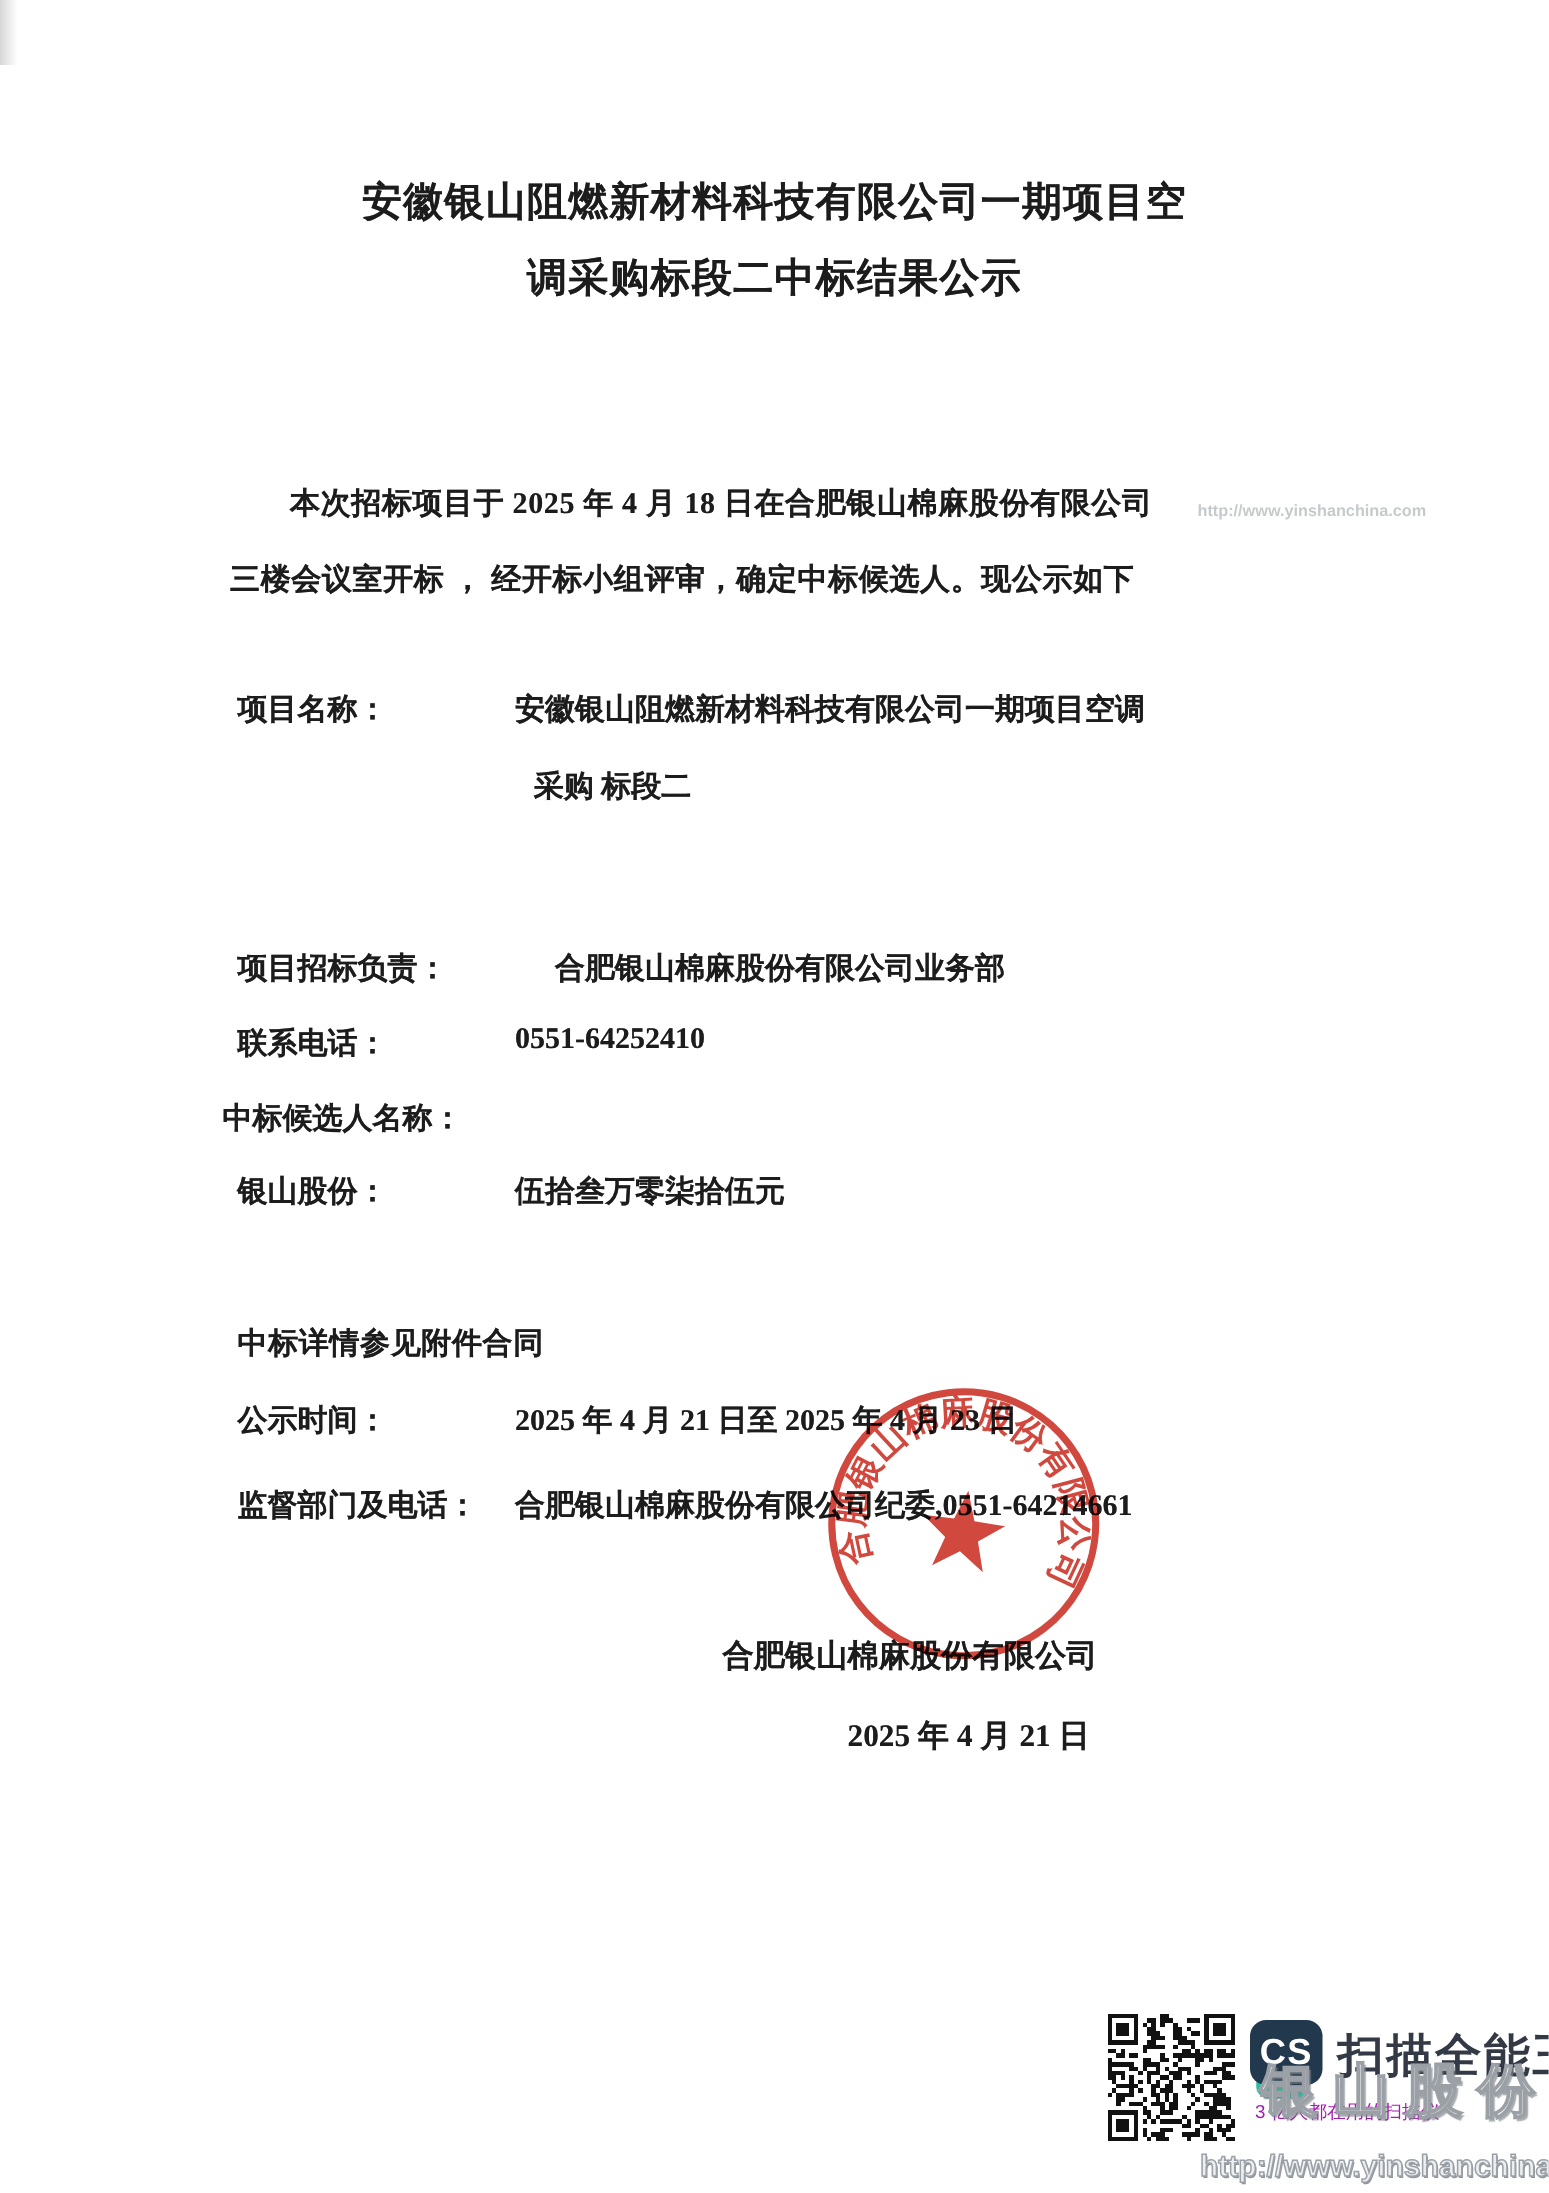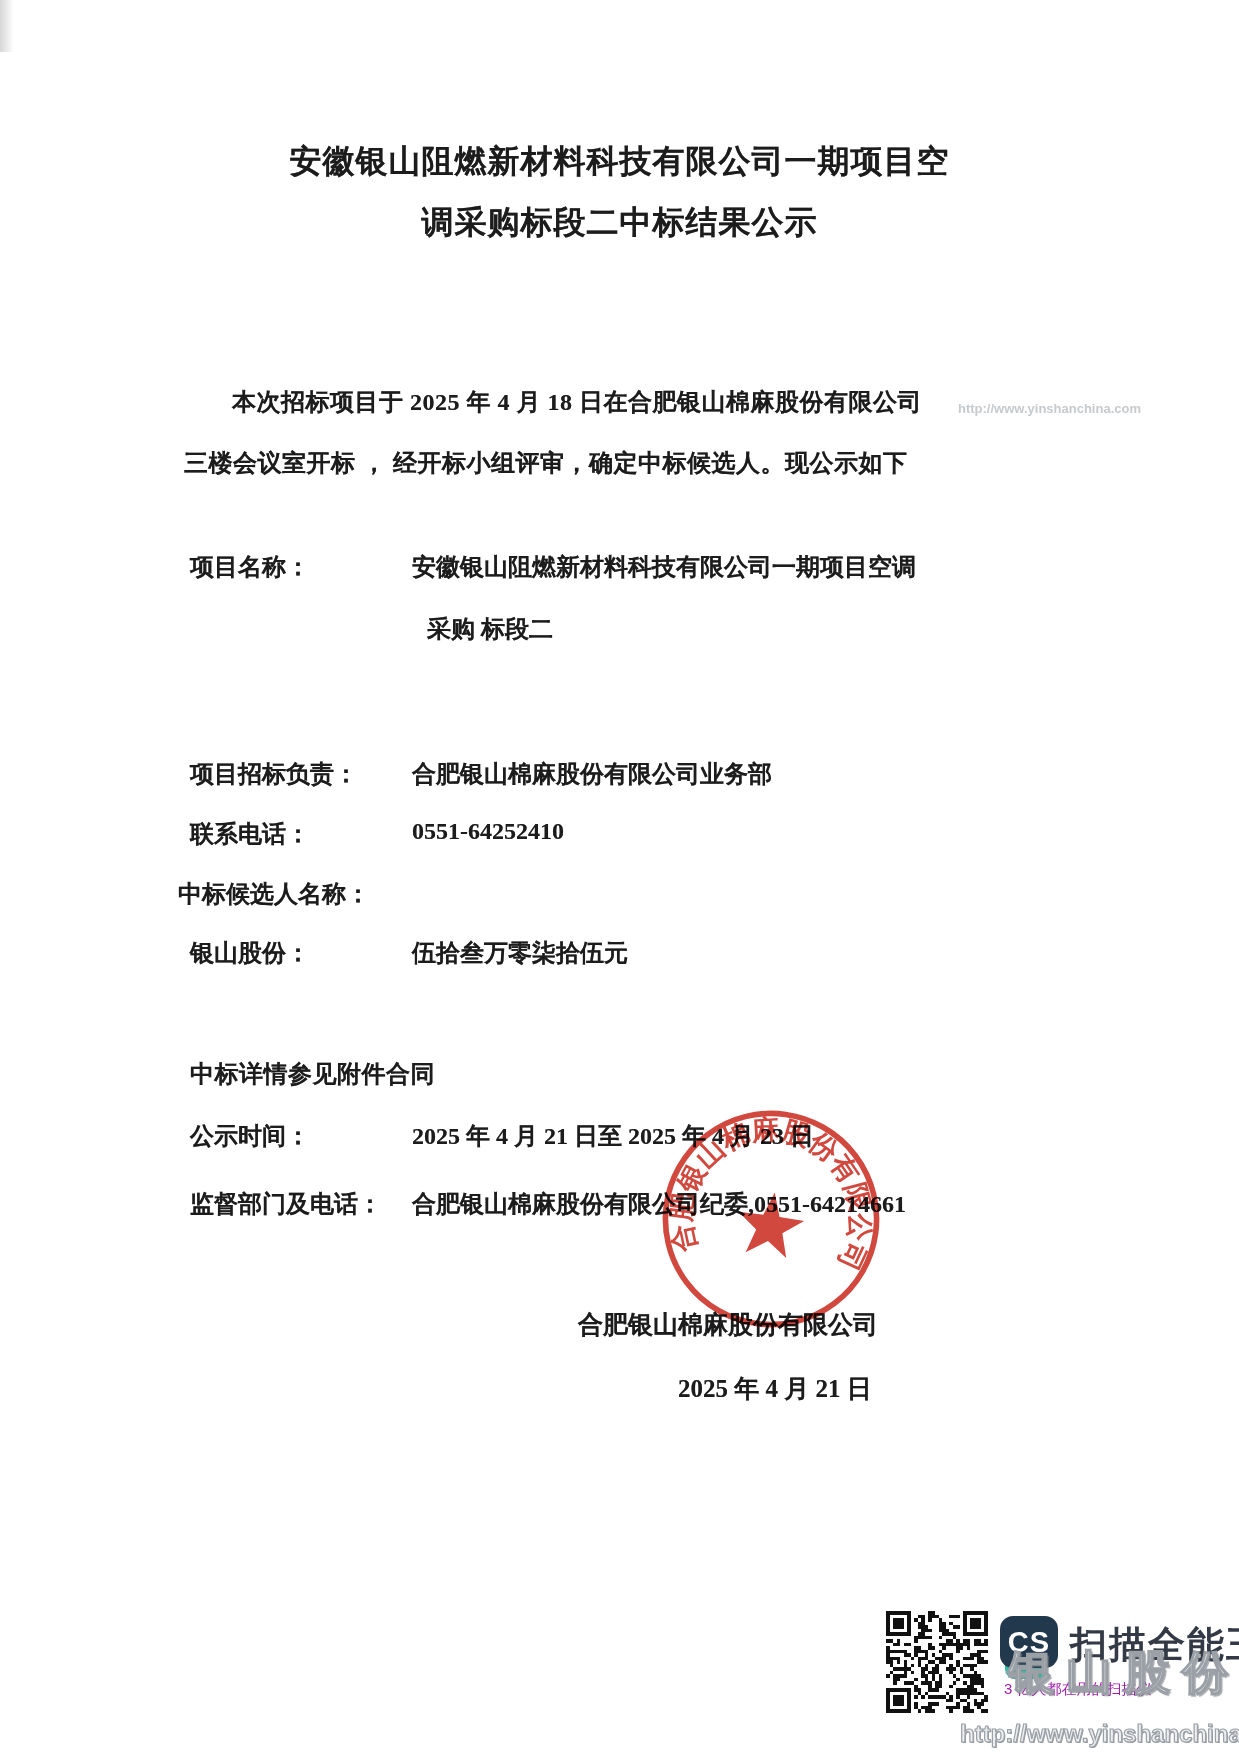--- a/index.html
+++ b/index.html
@@ -52,21 +52,21 @@
 
   <div class="abs body-text ink" style="left:232px;top:386px;">本次招标项目于 2025 年 4 月 18 日在合肥银山棉麻股份有限公司</div>
   <div class="abs frow ink" style="left:190px;top:551px;">
     <span class="flabel">项目名称：</span>
     <span class="fvalue">安徽银山阻燃新材料科技有限公司一期项目空调</span>
   </div>
 
   <div class="abs body-text ink" style="left:184px;top:447px;">三楼会议室开标 ， 经开标小组评审，确定中标候选人。现公示如下</div>
   <div class="abs fvalue ink" style="left:427px;top:613px;font-size:24px;">采购 标段二</div>
 
-  <div class="abs frow ink" style="left:190px;top:758px;">
+  <div class="abs frow ink" style="left:190px;top:758px;gap:32px;">
     <span class="flabel">项目招标负责：</span>
     <span class="fvalue">合肥银山棉麻股份有限公司业务部</span>
   </div>
 
   <div class="abs frow ink" style="left:190px;top:818px;">
     <span class="flabel">联系电话：</span>
     <span class="fvalue">0551-64252410</span>
   </div>
 
   <div class="abs frow ink" style="left:178px;top:878px;">

